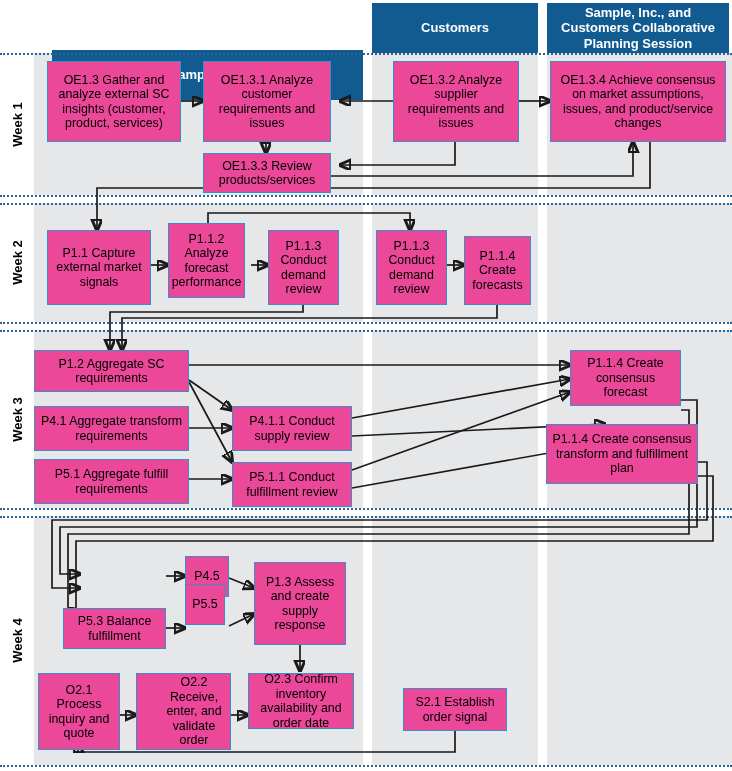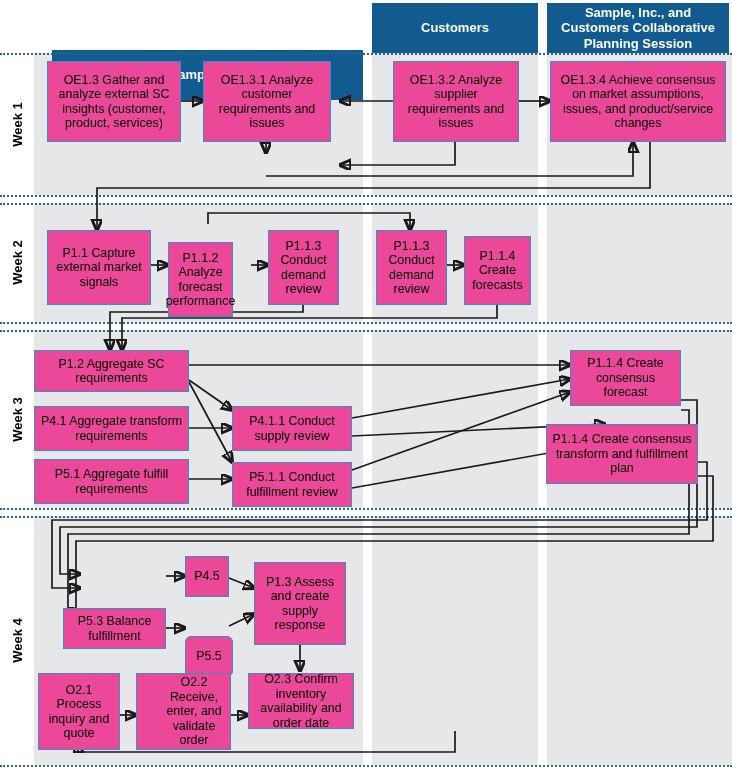--- a/index.html
+++ b/index.html
@@ -131,31 +131,34 @@
     <path d="M231,715 L248,715" marker-end="url(#ah)"></path>
     <path d="M455,731 L455,752 L78,752 L78,742" marker-end="url(#ah)"></path>
   </svg>
 
   <div class="node" style="left:47px;top:61px;width:134px;height:81px;">
     <span>OE1.3 Gather and analyze external SC insights (customer, product, services)</span>
     </div>
   <div class="node" style="left:203px;top:61px;width:128px;height:81px;">
     <span>OE1.3.1 Analyze customer requirements and issues</span>
     </div>
+  <div class="node" style="left:203px;top:153px;width:128px;height:40px;">
+    <span>OE1.3.3 Review products/services</span>
+    </div>
   <div class="node" style="left:393px;top:61px;width:126px;height:81px;">
     <span>OE1.3.2 Analyze supplier requirements and issues</span>
     </div>
   <div class="node" style="left:550px;top:61px;width:176px;height:81px;">
     <span>OE1.3.4 Achieve consensus on market assumptions, issues, and product/service changes</span>
     </div>
 
   <div class="node" style="left:47px;top:230px;width:104px;height:75px;">
     <span>P1.1 Capture external market signals</span>
     </div>
-  <div class="node" style="left:168px;top:242px;width:65px;height:75px;">
+  <div class="node" style="left:168px;top:223px;width:77px;height:75px;">
     <span>P1.1.2 Analyze forecast performance</span>
     </div>
   <div class="node" style="left:268px;top:230px;width:71px;height:75px;">
     <span>P1.1.3 Conduct demand review</span>
     </div>
   <div class="node" style="left:376px;top:230px;width:71px;height:75px;">
     <span>P1.1.3 Conduct demand review</span>
     </div>
   <div class="node" style="left:464px;top:236px;width:67px;height:69px;">
     <span>P1.1.4 Create forecasts</span>
@@ -182,29 +185,32 @@
   <div class="node" style="left:546px;top:424px;width:152px;height:60px;">
     <span>P1.1.4 Create consensus transform and fulfillment plan</span>
     </div>
 
   <div class="node" style="left:185px;top:556px;width:44px;height:41px;">
     <span>P4.5</span>
     </div>
   <div class="node" style="left:63px;top:608px;width:103px;height:41px;">
     <span>P5.3 Balance fulfillment</span>
     </div>
-  <div class="node" style="left:185px;top:636px;width:48px;height:41px;border-radius:6px;">
+  <div class="node" style="left:185px;top:584px;width:40px;height:41px;">
     <span>P5.5</span>
     </div>
   <div class="node" style="left:254px;top:562px;width:92px;height:83px;">
     <span>P1.3 Assess and create supply response</span>
     </div>
   <div class="node" style="left:38px;top:673px;width:82px;height:77px;">
     <span>O2.1 Process inquiry and quote</span>
     </div>
   <div class="node" style="left:136px;top:673px;width:95px;height:77px;padding-left:24px;">
     <span>O2.2 Receive, enter, and validate order</span>
     </div>
   <div class="node" style="left:248px;top:673px;width:106px;height:56px;">
     <span>O2.3 Confirm inventory availability and order date</span>
     </div>
+  <div class="node" style="left:403px;top:688px;width:104px;height:43px;">
+    <span>S2.1 Establish order signal</span>
+    </div>
 
 </div>
 
 </body></html>

